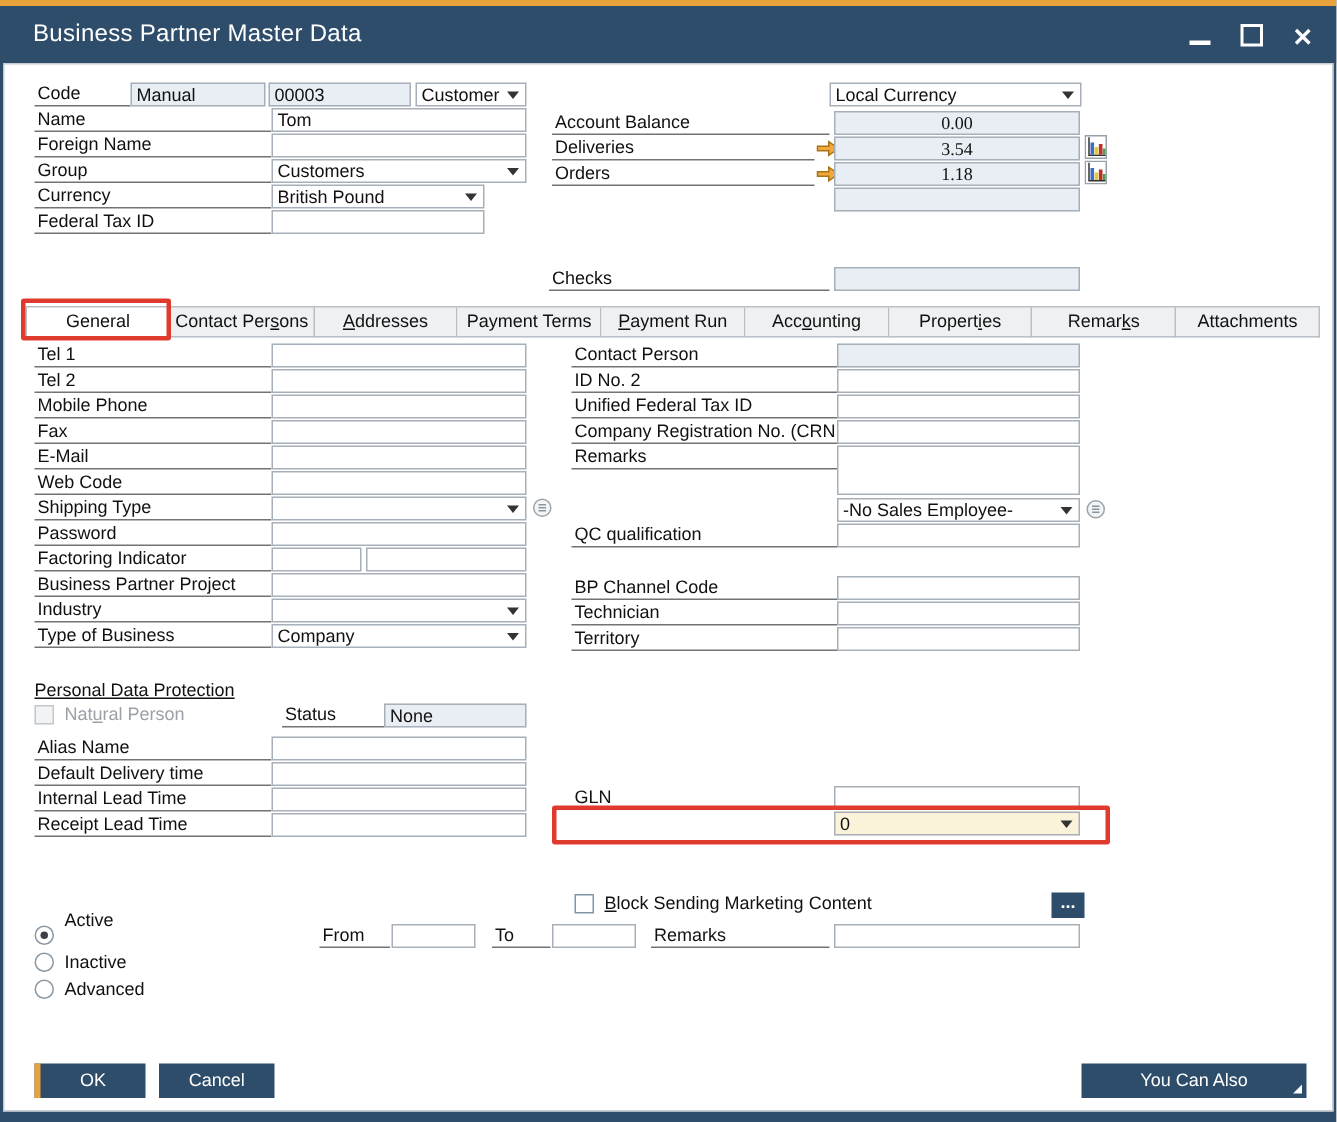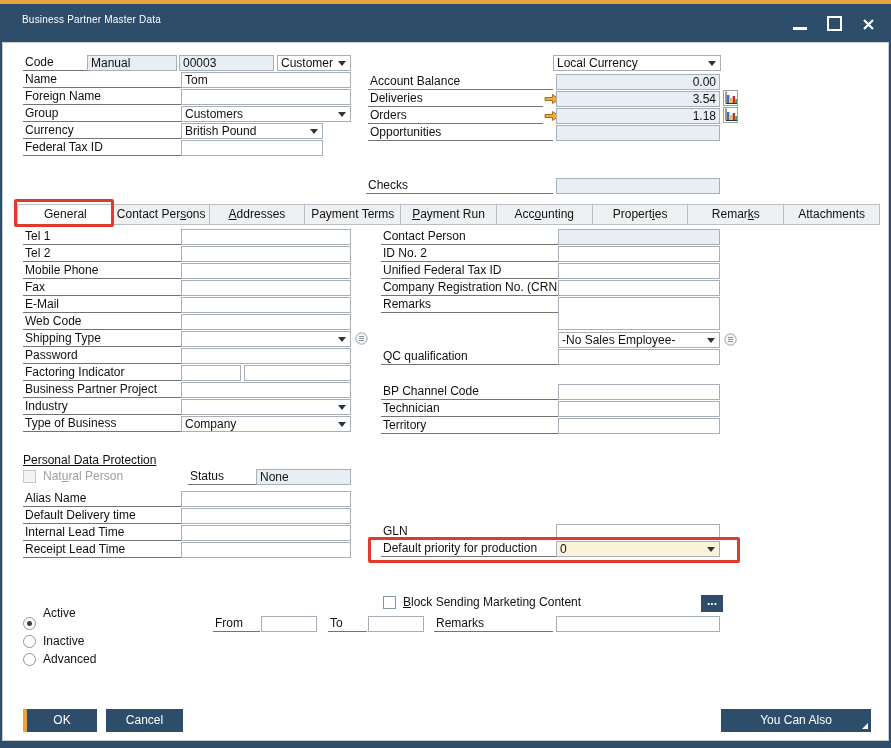--- a/index.html
+++ b/index.html
@@ -1,33 +1,33 @@
 <!DOCTYPE html>
 <html><head>
 <meta charset="utf-8">
 <style>
   html,body{margin:0;padding:0;background:#e8e8e8;}
   .window{position:relative;width:891px;height:748px;background:#2e4d6b;
           font-family:"Liberation Sans",sans-serif;font-size:12px;color:#111;overflow:hidden;}
   .topstrip{position:absolute;top:0;left:0;width:100%;height:4px;background:#e8a33d;}
   .titlebar{position:absolute;top:4px;left:0;width:100%;height:38px;background:#2e4d6b;color:#fff;}
-  .title{position:absolute;left:22px;top:10px;font-size:10px;letter-spacing:.2px;}
+  .title{position:absolute;left:22px;top:10px;font-size:16px;letter-spacing:.2px;}
   .winctl{position:absolute;right:16px;top:11px;display:flex;gap:20px;align-items:center;height:16px;}
   .ctl{cursor:pointer;display:flex;align-items:flex-end;height:16px;}
   .ctl-min{width:14px;height:3px;background:#fff;margin-bottom:1px;}
   .ctl-max{width:11px;height:11px;border:2px solid #fff;margin-bottom:0;}
   .content{position:absolute;top:42px;left:2px;right:2px;bottom:7px;background:#fff;
            border:1px solid #c6ccd2;box-sizing:border-box;}
   .lbl{position:absolute;height:16px;line-height:15px;border-bottom:1px solid #737373;
        padding-left:2px;box-sizing:border-box;white-space:nowrap;overflow:hidden;}
   .plain{position:absolute;height:16px;line-height:15px;white-space:nowrap;}
   .fld{position:absolute;height:16px;border:1px solid #a7b0b8;background:#fff;box-sizing:border-box;
        line-height:13px;padding:1px 3px;white-space:nowrap;overflow:hidden;}
   .ro{background:#e8eef3;}
-  .num{text-align:right;}
+  .num{text-align:center;font-family:Liberation Serif, serif;}
   .dd{padding-right:14px;}
   .arr{position:absolute;right:4px;top:5px;width:0;height:0;
        border-left:4px solid transparent;border-right:4px solid transparent;border-top:5px solid #333;}
   .ta{height:33px;}
   .cream{background:#fbf2da;}
   .tabbar{position:absolute;left:14px;top:161px;width:863px;height:21px;display:flex;}
   .tab{flex:1;border:1px solid #b9bfc6;border-left:none;background:#eef0f2;text-align:center;
        line-height:19px;box-sizing:border-box;white-space:nowrap;overflow:hidden;cursor:pointer;}
   .tab:first-child{border-left:1px solid #b9bfc6;}
   .tab.active{background:#fff;}
@@ -136,21 +136,20 @@
       <svg width="15" height="16" viewBox="0 0 15 16">
           <rect x="0.5" y="0.5" width="14" height="15" fill="#fff" stroke="#98a0a8"></rect>
           <path d="M3 1.5V13.5H14" stroke="#333" fill="none"></path>
           <rect x="4" y="5" width="2.4" height="8" fill="#3a6fc4"></rect>
           <rect x="6.8" y="8" width="2.4" height="5" fill="#e8c832"></rect>
           <rect x="9.6" y="6" width="2.4" height="7" fill="#c03028"></rect>
           <rect x="12.2" y="9" width="1.8" height="4" fill="#4aa04a"></rect>
         </svg>
     </span>
 
-    <span class="lbl" style="left:365px;top:82px;width:185px">Opportunities</span>
     <div class="fld ro" style="left:553px;top:82px;width:164px"></div>
 
     <span class="lbl" style="left:363px;top:135px;width:187px">Checks</span>
     <div class="fld ro" style="left:553px;top:135px;width:164px"></div>
 
     <div class="tabbar">
       <div class="tab active"><span>General</span><span class="u"></span><span></span></div>
       <div class="tab"><span>Contact Per</span><span class="u">s</span><span>ons</span></div>
       <div class="tab"><span></span><span class="u">A</span><span>ddresses</span></div>
       <div class="tab"><span>Payment Terms</span><span class="u"></span><span></span></div>
@@ -249,21 +248,20 @@
     <span class="lbl" style="left:20px;top:465px;width:158px">Default Delivery time</span>
     <div class="fld" style="left:178px;top:465px;width:170px"></div>
     <span class="lbl" style="left:20px;top:482px;width:158px">Internal Lead Time</span>
     <div class="fld" style="left:178px;top:482px;width:170px"></div>
     <span class="lbl" style="left:20px;top:499px;width:158px">Receipt Lead Time</span>
     <div class="fld" style="left:178px;top:499px;width:170px"></div>
 
     <span class="lbl" style="left:378px;top:481px;width:175px">GLN</span>
     <div class="fld" style="left:553px;top:481px;width:164px"></div>
 
-    <span class="lbl" style="left:378px;top:498px;width:177px">Default priority for production</span>
     <div class="fld dd cream" style="left:553px;top:498px;width:164px">
       <span>0</span><span class="arr"></span>
     </div>
     <div class="redbox" style="left:365px;top:494px;width:372px;height:26px"></div>
 
     <span class="cb" style="left:380px;top:553px"></span>
     <span class="plain" style="left:400px;top:552px"><span></span><span class="u">B</span><span>lock Sending Marketing Content</span></span>
     <div class="mini-btn" style="left:698px;top:552px;width:22px;height:17px">...</div>
 
     <span class="radio sel" style="left:20px;top:574px"></span>

